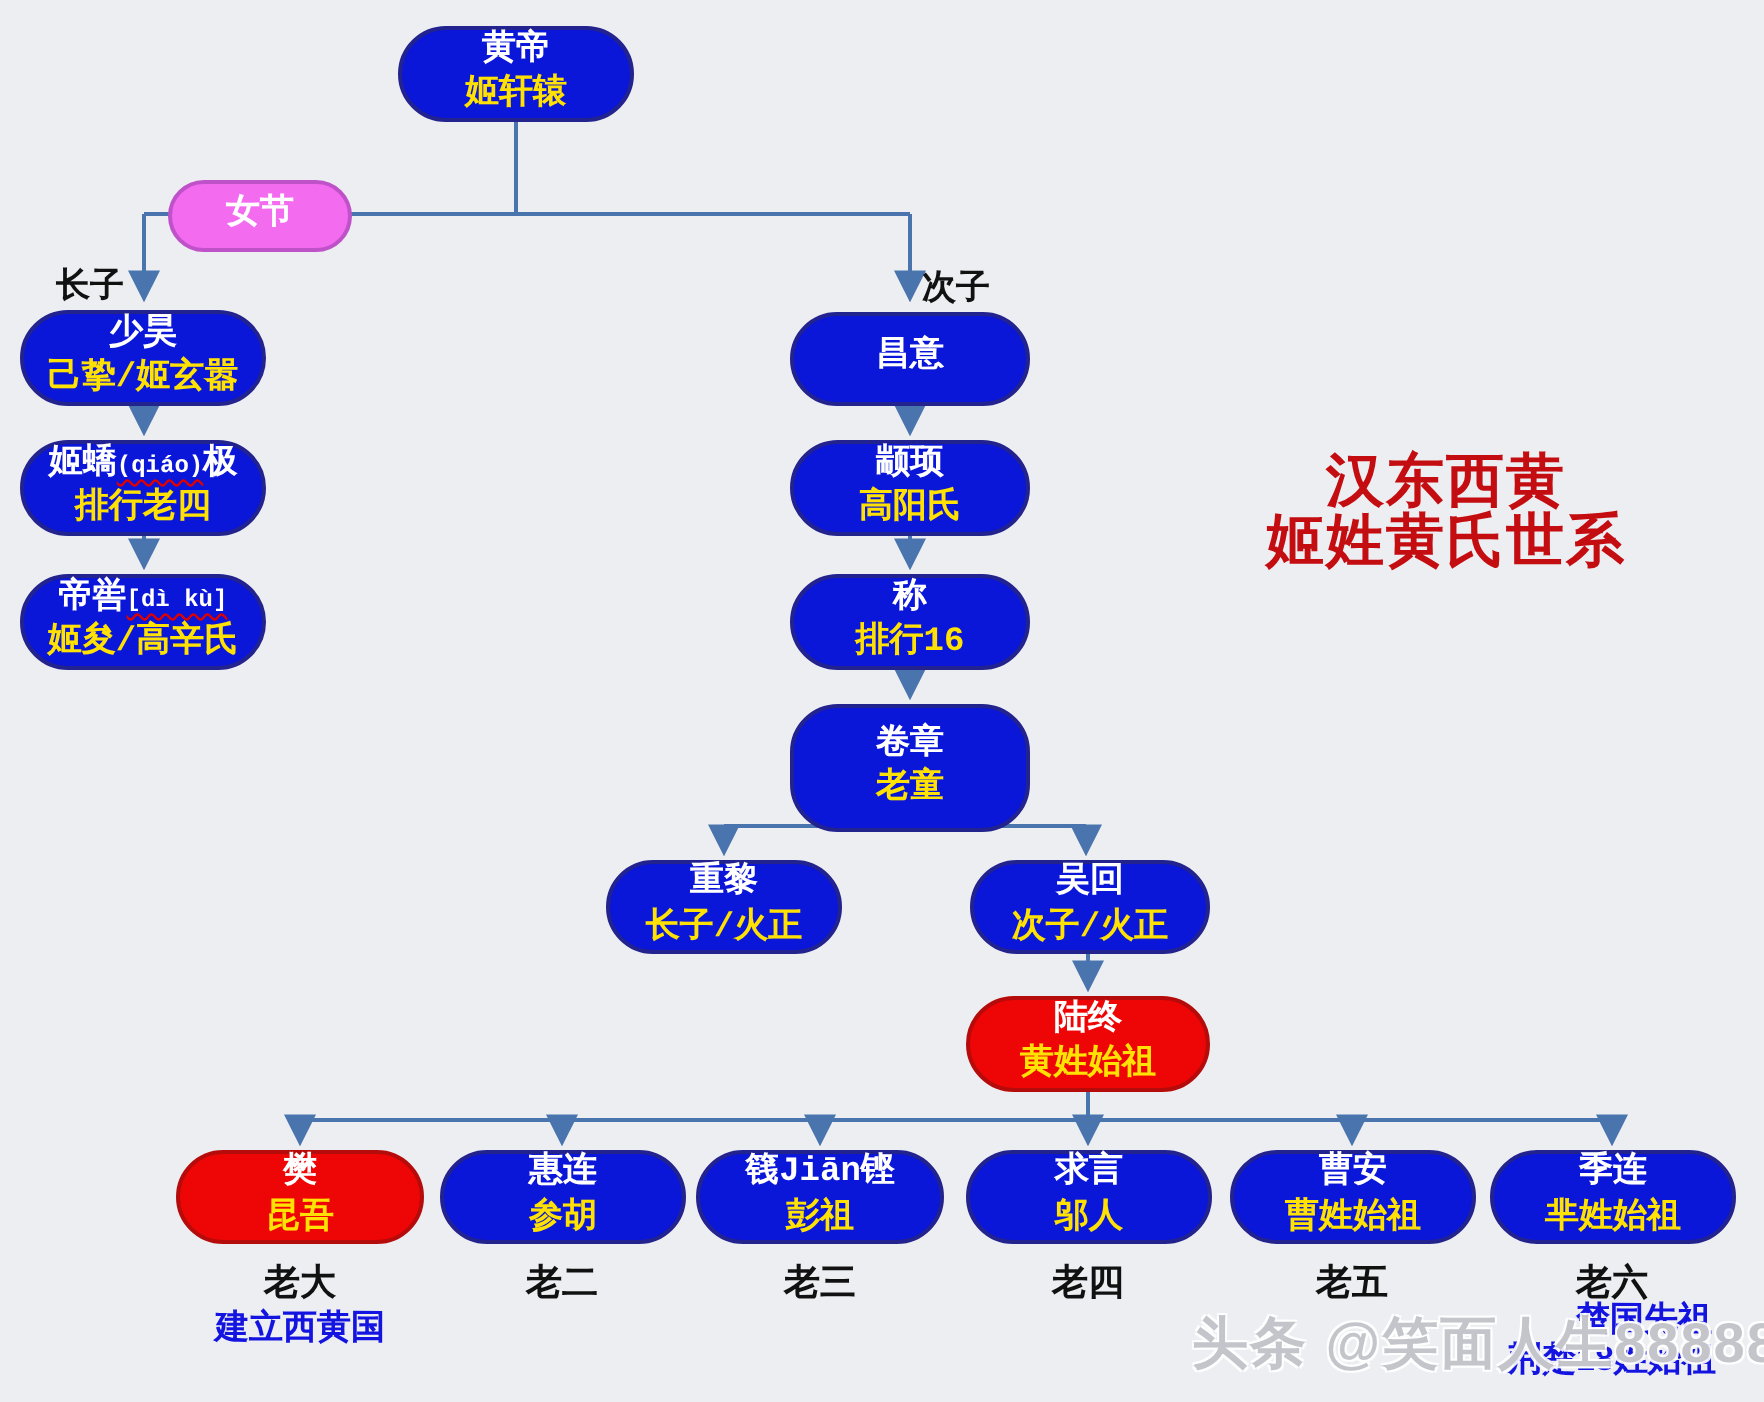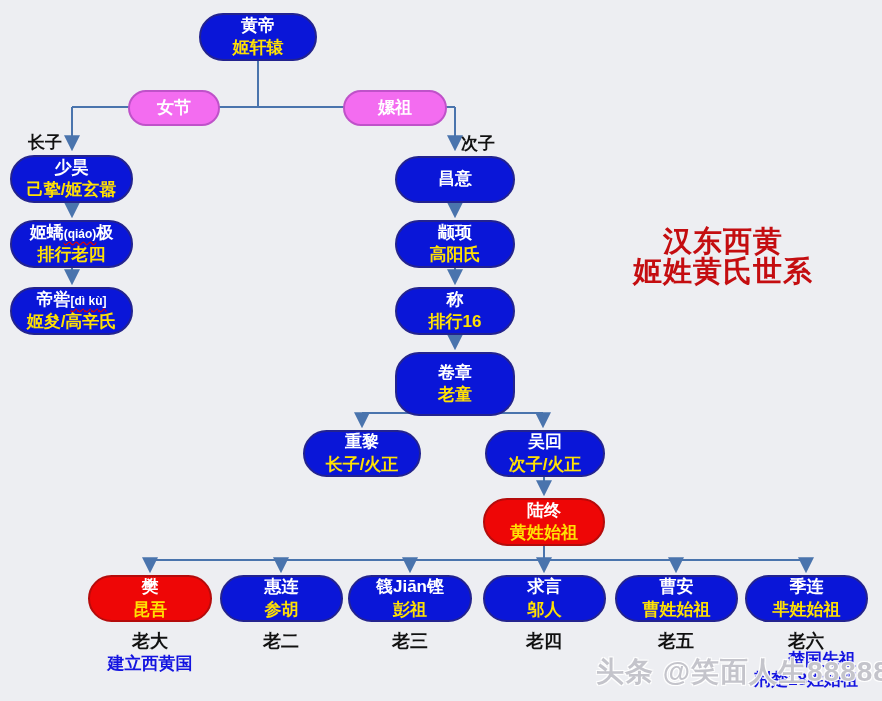--- a/index.html
+++ b/index.html
@@ -9,21 +9,21 @@
   }
   .stage{
     position:relative;width:882px;height:701px;
     background:#edeef2;overflow:hidden;
   }
   .stage svg.wires{position:absolute;left:0;top:0;z-index:1;}
   .node{
     position:absolute;z-index:2;
     display:flex;flex-direction:column;align-items:center;justify-content:center;
     border-radius:24px;box-sizing:border-box;
-    font-weight:bold;font-size:17px;line-height:1.3;text-align:center;
+    font-weight:bold;font-size:17px;line-height:1.3;text-align:center;font-family:Liberation Mono, monospace;
   }
   .node.blue{background:#0a16d8;border:2px solid #23238f;color:#fff;}
   .node.red{background:#ee0606;border:2px solid #b50b0b;color:#fff;}
   .node.pink{background:#f36cf0;border:2px solid #bf52c9;color:#fff;}
   .node .l2{color:#ffe103;}
   .node.red .l2{color:#ffe103;}
   .pinyin{
     font-size:12px;font-weight:bold;
     text-decoration:underline wavy #e00000;
     text-decoration-skip-ink:none;text-underline-offset:3px;
@@ -87,25 +87,22 @@
       <path d="M676,560 V570" marker-end="url(#arw)"></path>
       <path d="M806,560 V570" marker-end="url(#arw)"></path>
     </g>
   </svg>
 
   <div class="node blue" style="left:199px;top:13px;width:118px;height:48px;">
     <span class="l1">黄帝</span>
     <span class="l2">姬轩辕</span>
   </div>
 
-  <div class="node pink" style="left:84px;top:90px;width:92px;height:36px;margin-left:44px;">
+  <div class="node pink" style="left:84px;top:90px;width:92px;height:36px;">
     <span class="l1">女节</span>
-  </div>
-  <div class="node pink" style="left:343px;top:90px;width:104px;height:36px;">
-    <span class="l1">嫘祖</span>
   </div>
 
   <div class="branch-label" style="left:28px;top:131px;">长子</div>
   <div class="branch-label" style="left:461px;top:132px;">次子</div>
 
   <div class="node blue" style="left:10px;top:155px;width:123px;height:48px;">
     <span class="l1">少昊</span>
     <span class="l2">己挚/姬玄嚣</span>
   </div>
   <div class="node blue" style="left:10px;top:220px;width:123px;height:48px;">

